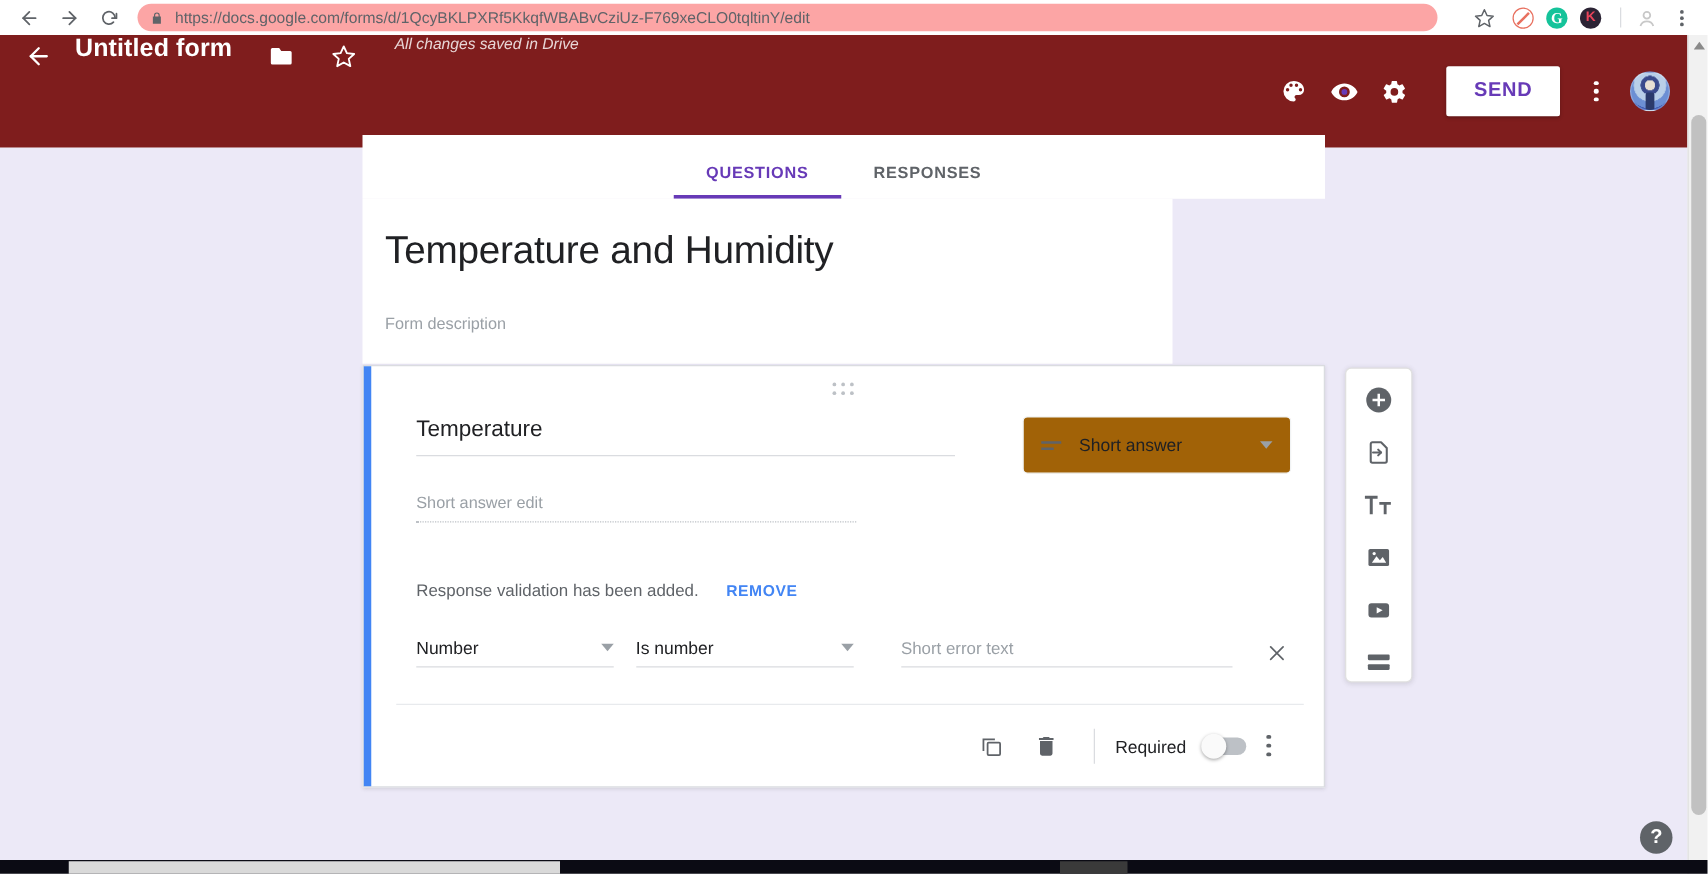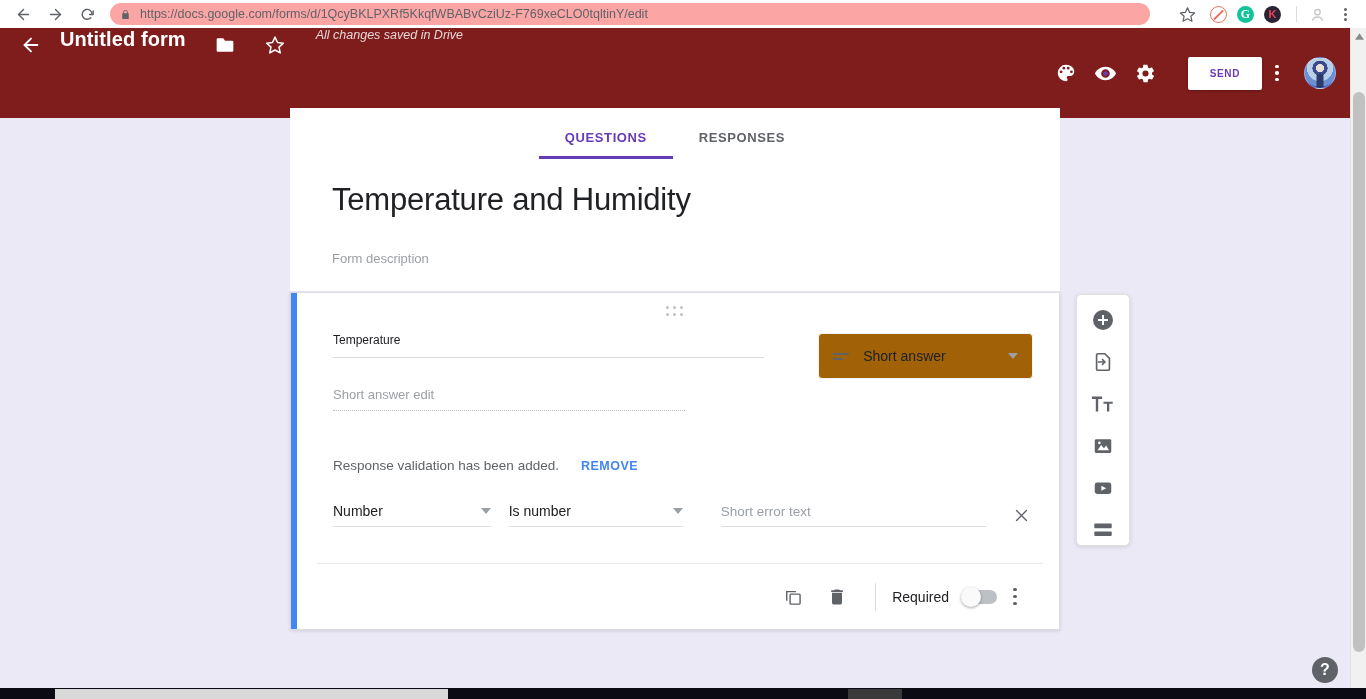--- a/index.html
+++ b/index.html
@@ -78,24 +78,24 @@
   .star-hdr-btn { margin-left: 16px; }
   .saved-text {
     font-size: 12.5px; font-style: italic;
     color: rgba(255,255,255,0.82);
     margin-left: 24px;
   }
   .hdr-right { margin-left: auto; display:flex; align-items:center; }
   .hdr-right .hdr-icon-btn { width:40px; height:40px; }
   .send-btn {
     background:#ffffff; color:#673ab7;
-    font-size:10px; font-weight:bold; letter-spacing:0.6px;
+    font-size:16px; font-weight:bold; letter-spacing:0.6px;
     border:none; border-radius:2px;
     padding: 11px 22px;
-    margin: 0 0 0 22px;
+    margin: 0 14px 0 22px;
     box-shadow: 0 1px 3px rgba(0,0,0,0.25);
     cursor: pointer;
   }
   .hdr-kebab { width:30px; height:40px; display:flex; flex-direction:column; align-items:center; justify-content:center; gap:3px; }
   .hdr-kebab span { width:3.5px; height:3.5px; border-radius:50%; background:#ffffff; display:block; }
   .avatar {
     width: 32px; height: 32px; border-radius: 50%;
     margin-left: 12px;
     background: radial-gradient(circle at 50% 34%, #e8e0d4 0 16%, #3a4a8c 17% 30%, #b9cfe8 31% 52%, #6c8fd4 53% 74%, #3f5bb5 75% 100%);
     border: 1px solid rgba(255,255,255,0.25);
@@ -132,23 +132,23 @@
   }
   .tab.active { color:#673ab7; }
   .tab.active::after {
     content:''; position:absolute; left:0; bottom:0;
     width:100%; height:3px; background:#673ab7;
   }
 
   
   .title-card {
     position:absolute; top:159px; left:290px;
-    width:770px; height:132px;
+    width:648px; height:132px;
     background:#ffffff;
-    padding: 22px 42px 0 42px;
+    padding: 22px 42px 0 18px;
   }
   .form-heading {
     font-size: 31px; color:#202124; font-weight:normal;
     line-height: 1.2;
     letter-spacing: -0.2px;
   }
   .form-desc {
     margin-top: 33px;
     font-size: 13px; color:#9aa0a6;
   }
@@ -171,21 +171,21 @@
     display:grid; grid-template-columns: repeat(3, 4px);
     grid-template-rows: repeat(2, 4px); gap:3px;
     cursor: grab;
   }
   .drag-handle i { width:3px; height:3px; background:#bdc1c6; border-radius:50%; display:block; }
 
   .q-body { padding: 40px 26px 0 42px; position:relative; }
   .q-row-top { display:flex; align-items:flex-start; }
   .q-title-wrap { width: 434px; }
   .q-title {
-    font-size: 12px; color:#202124;
+    font-size: 18px; color:#202124;
     padding-bottom: 10px;
     border-bottom: 1px solid #dadce0;
   }
   .q-answer-hint {
     margin-top: 29px;
     width: 352px;
     font-size: 13px; color:#9aa0a6;
     padding-bottom: 8px;
     border-bottom: 1px dotted #bdc1c6;
   }

